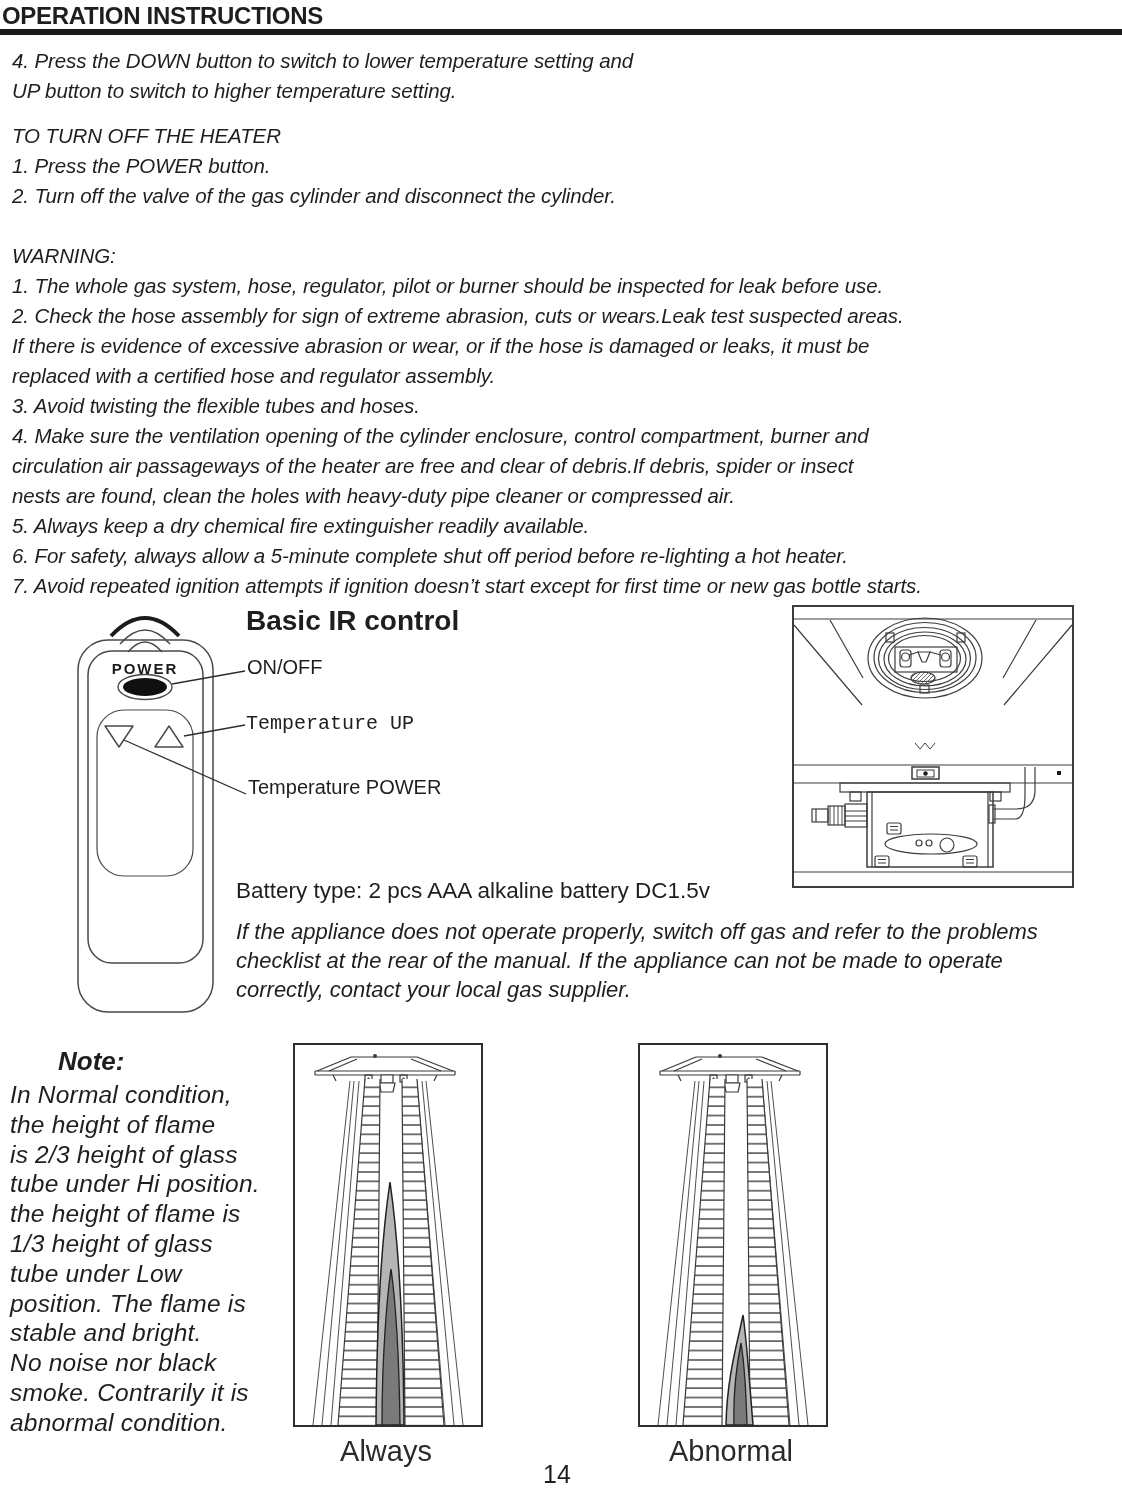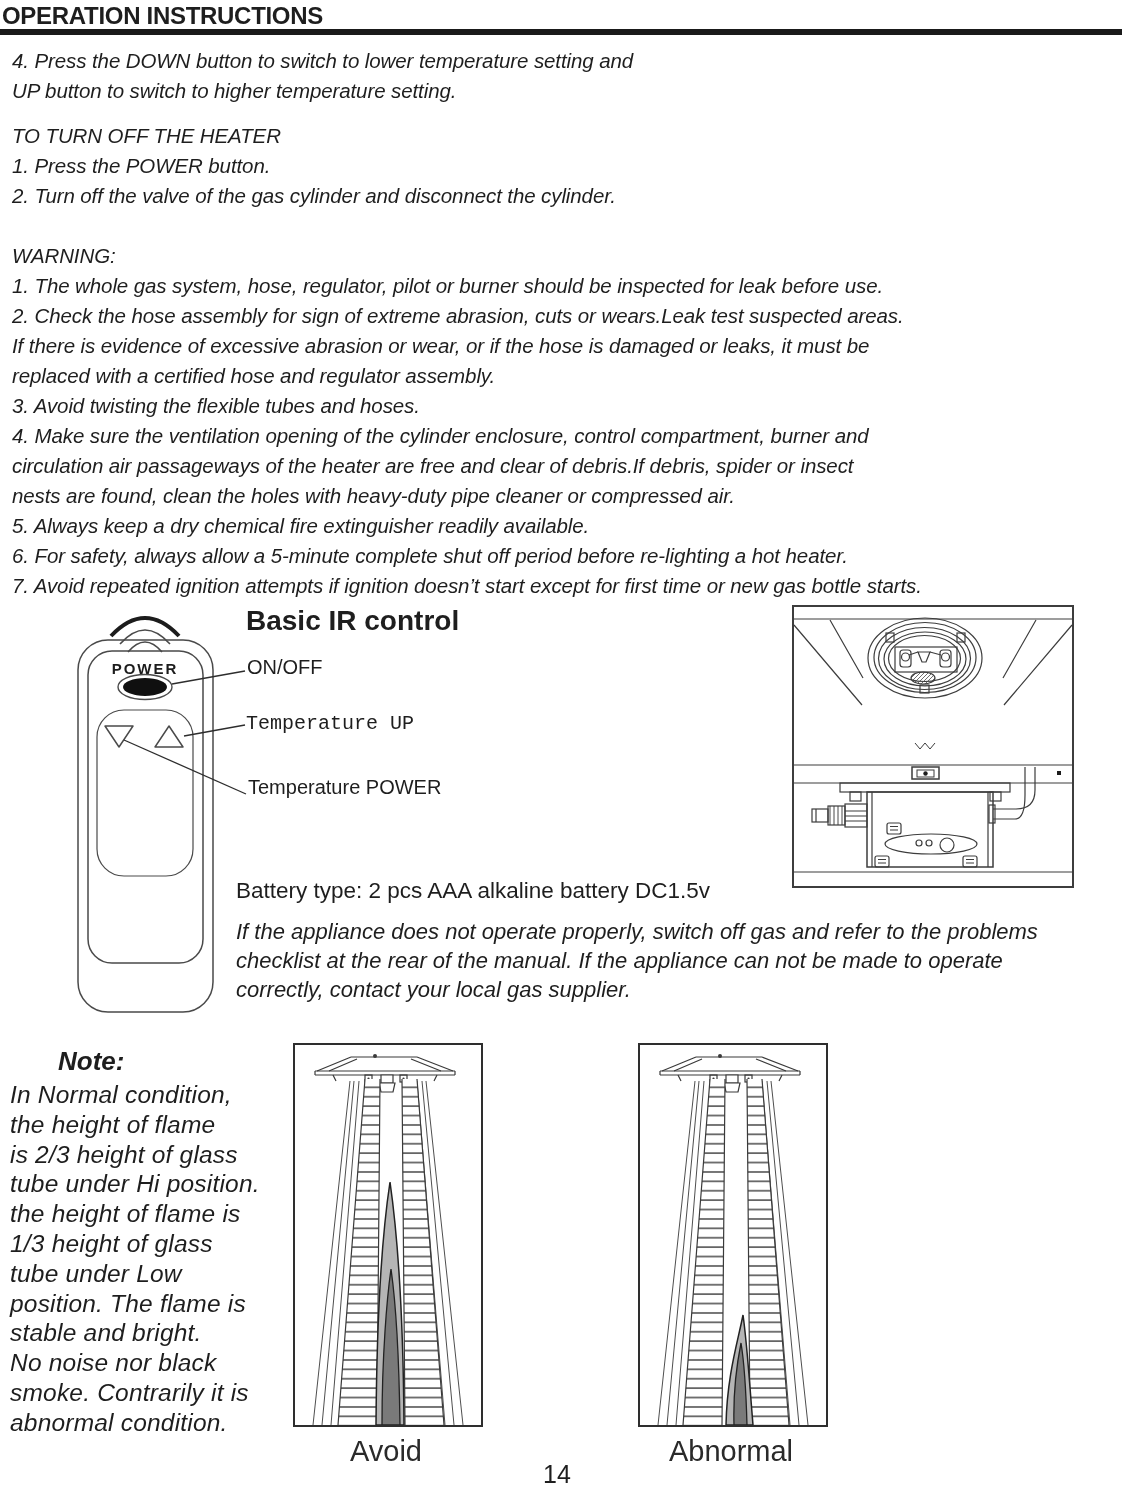--- a/index.html
+++ b/index.html
@@ -224,17 +224,17 @@
   </div>
 
   <div class="heater-box" id="box-abnormal">
     <svg class="tower" width="186" height="380" viewBox="0 0 186 380">
       <use href="#towerframe"></use>
       <path d="M103,270 C98,296 87,330 86,380 L113,380 C109,332 107,298 103,270 Z" stroke="#222" stroke-width="1.5" fill="#b5b5b5"></path>
       <path d="M101,298 C97,318 93,345 94,380 L107,380 C106,345 104,316 101,298 Z" stroke="#222" stroke-width="1.3" fill="#7a7a7a"></path>
     </svg>
   </div>
 
-  <div class="fig-label" id="l-normal">Avoid</div>
+  <div class="fig-label" id="l-normal">Always</div>
   <div class="fig-label" id="l-abnormal">Abnormal</div>
 
   <div id="page-num">14</div>
 </div>
 
 </body></html>

